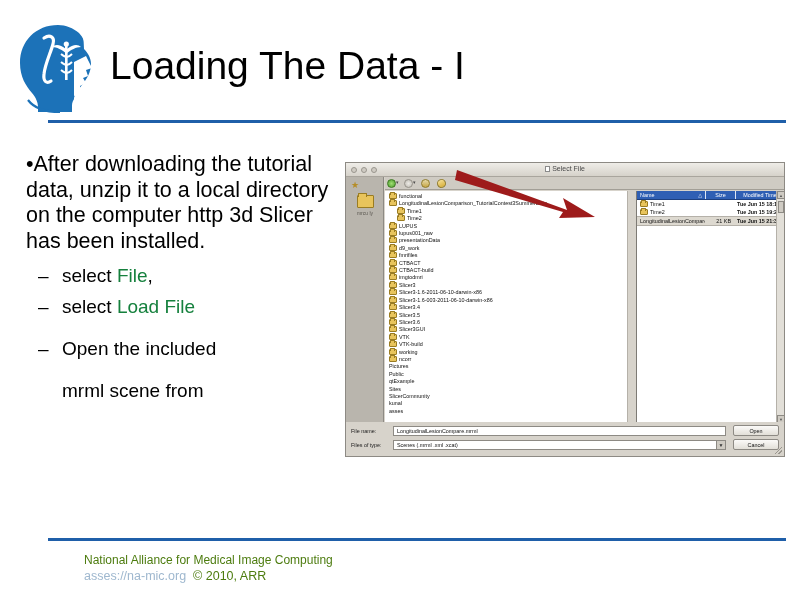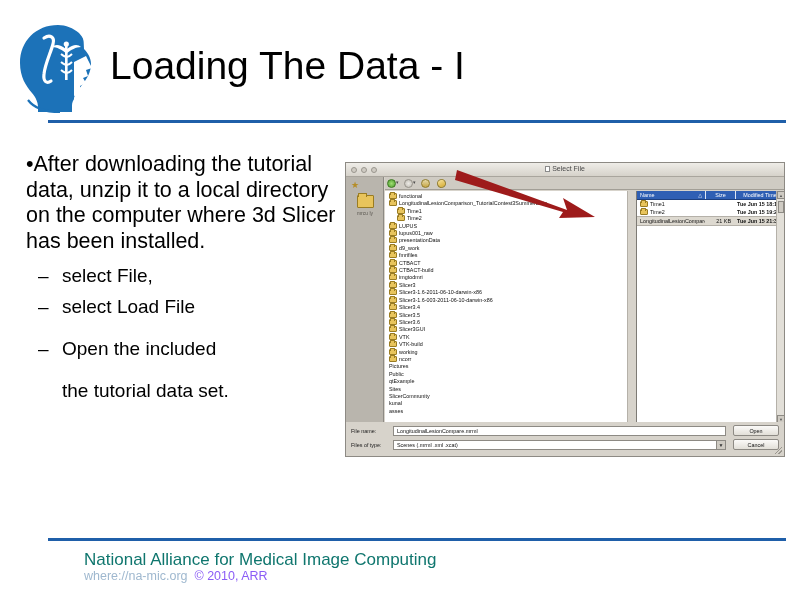--- a/index.html
+++ b/index.html
@@ -33,21 +33,21 @@
   }
   .bullet-l1 .dot { }
   .sub-list { margin:0; padding:0; }
   .bullet-l2 {
     font-size:19px; line-height:26px; color:#000;
     margin:0 0 5px 0; padding-left:36px; position:relative;
   }
   .bullet-l2 .dash {
     position:absolute; left:12px; top:0;
   }
-  .hl-green { color:#000000; }
+  .hl-green { color:#15803d; }
   .l2-cont { display:block; padding-left:0;margin-top:16px; }
 
   
   #file-dialog {
     position:absolute; left:345px; top:162px;
     width:440px; height:295px;
     background:#d7d3cb;
     border:1px solid #8d8a84;
     font-family:"Liberation Sans", sans-serif;
     overflow:hidden;
@@ -195,24 +195,24 @@
 
   
   #red-arrow { position:absolute; left:455px; top:168px; width:160px; height:60px; pointer-events:none; }
 
   
   #footer-rule {
     position:absolute; left:48px; top:538px; width:738px; height:3px;
     background:#1f5fa9;
   }
   #footer-text { position:absolute; left:84px; top:552px; }
-  #footer-org { font-size:17px; color:#0f766e; line-height:16px; }
+  #footer-org { font-size:12px; color:#4d7c0f; line-height:16px; }
   #footer-line2 { font-size:12.5px; line-height:16px; }
   #footer-url { color:#9fb8cf; }
-  #footer-copy { color:#8b5cf6; }
+  #footer-copy { color:#4d7c0f; }
 </style>
 </head>
 <body>
 
 <div id="slide-header">
 
   <div id="namic-logo">
     <svg viewBox="0 0 88 92" width="88" height="92" aria-hidden="true">
 
       <path d="M44 3 C22 3 6 19 6 41 C6 55 12 64 18 71 C22 76 24 80 24 86
@@ -238,37 +238,37 @@
       <path d="M14 78 C20 86 32 90 46 90" stroke="#1c72b8" stroke-width="2.2" fill="none"></path>
     </svg>
   </div>
 
   <div id="slide-title">Loading The Data - I</div>
 </div>
 <div id="title-rule"></div>
 
 <div id="body-text">
 
-  <p class="bullet-l1"><span class="dot">•</span><span>After downloading the tutorial data, unzip it to a local directory on the computer where 3d Slicer has been installed.</span></p>
+  <p class="bullet-l1"><span class="dot">•</span><span>After downloading the tutorial data, unzip it to a local directory on the computer http 3d Slicer has been installed.</span></p>
 
 
   <div class="sub-list">
 
     <p class="bullet-l2">
       <span class="dash">–</span><span>select </span><span class="hl-green">File</span><span>,</span>
     </p>
 
     <p class="bullet-l2">
       <span class="dash">–</span><span>select </span><span class="hl-green">Load File</span>
     </p>
 
     <p class="bullet-l2">
       <span class="dash">–</span>
         <span class="l2-cont">Open the included</span>
-        <span class="l2-cont">the tutorial data set.</span>
+        <span class="l2-cont">mrml scene from</span>
     </p>
 
   </div>
 </div>
 
 <div id="file-dialog">
 
   <div id="dlg-titlebar">
     <div class="mac-dots">
       <i></i>
@@ -380,14 +380,14 @@
 
 <div id="red-arrow">
   <svg viewBox="0 0 160 60" width="160" height="60" aria-hidden="true">
     <path d="M2 2 L112 42 L108 30 L140 49 L104 50 L108 44 L0 12 Z" fill="#9e1b1b"></path>
   </svg>
 </div>
 
 <div id="footer-rule"></div>
 <div id="footer-text">
   <div id="footer-org">National Alliance for Medical Image Computing</div>
-  <div id="footer-line2"><span id="footer-url">where://na-mic.org</span>&nbsp; <span id="footer-copy">© 2010, ARR</span></div>
+  <div id="footer-line2"><span id="footer-url">asses://na-mic.org</span>&nbsp; <span id="footer-copy">© 2010, ARR</span></div>
 </div>
 
 </body></html>

